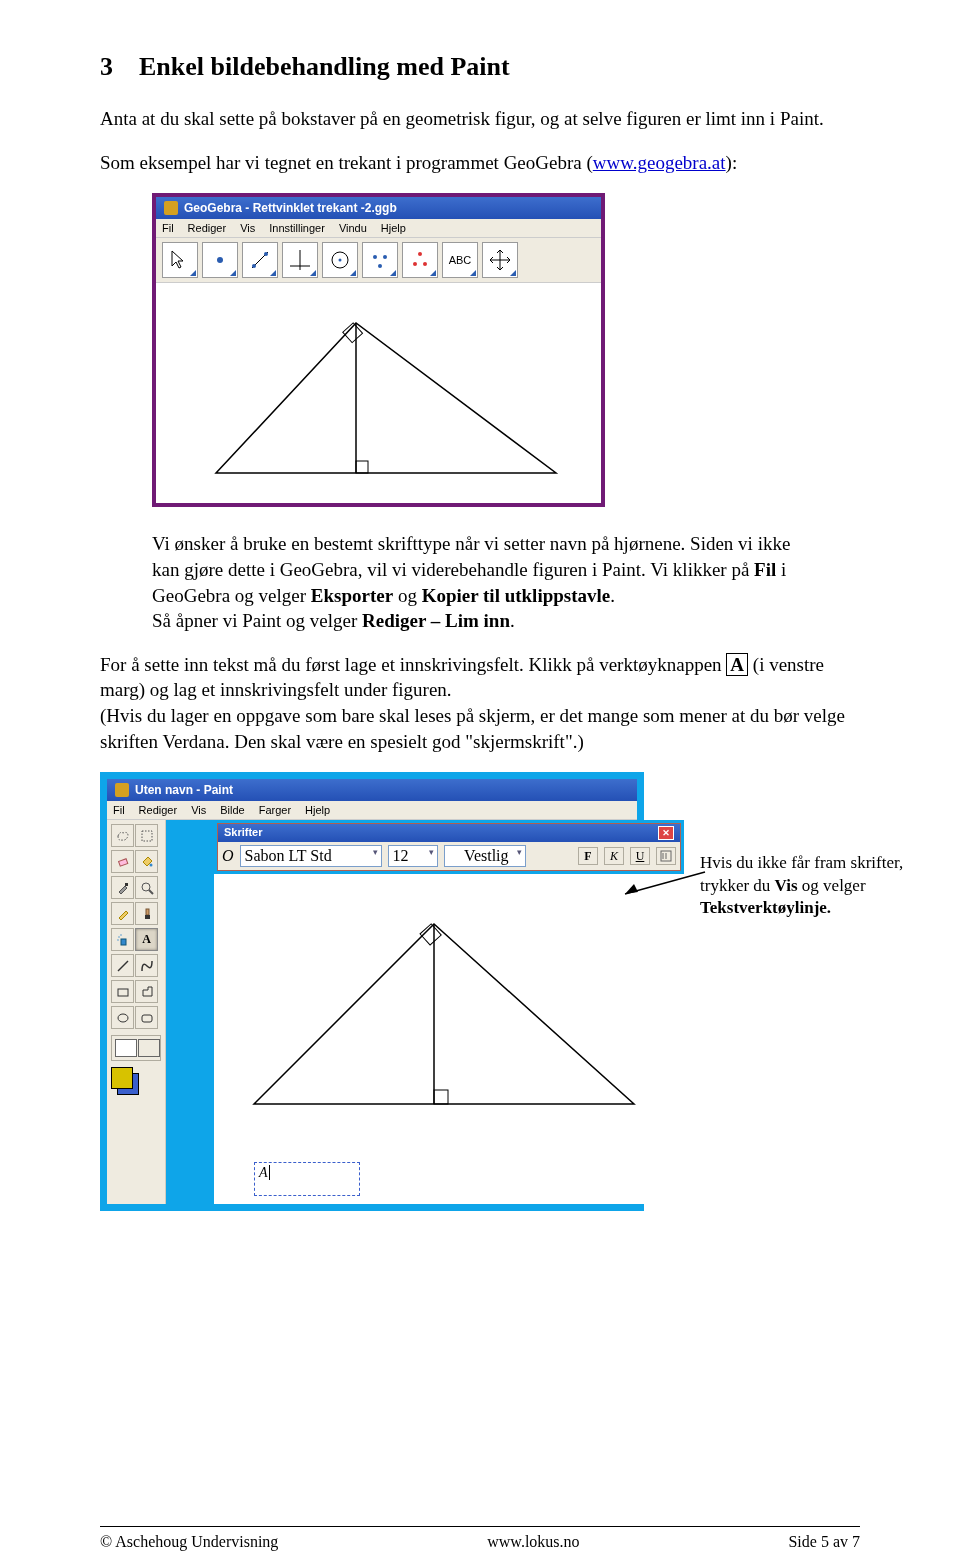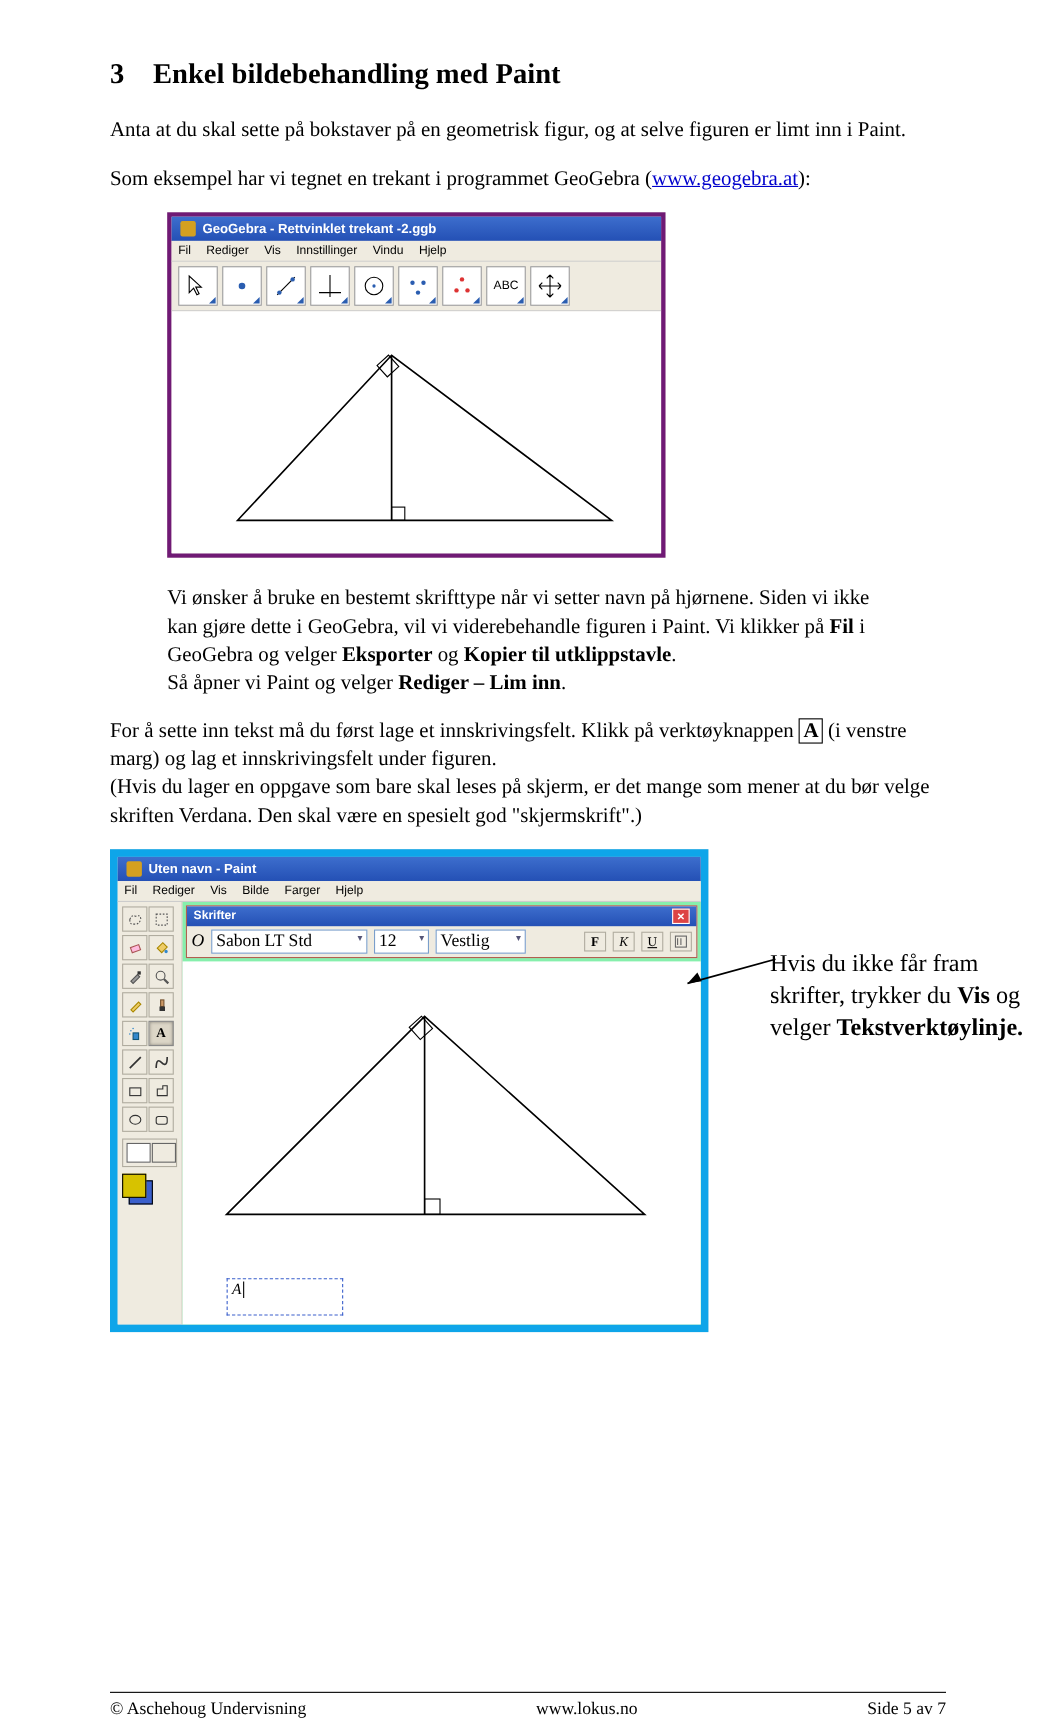--- a/index.html
+++ b/index.html
@@ -155,22 +155,23 @@
   .tool-extra .sq { width:20px; height:16px; border:1px solid #666; background:#fff;}
   .color-ind {
     margin-top: 6px;
     width: 42px; height: 30px;
     position: relative;
   }
   .color-ind .c1 { position:absolute; top:6px; left:6px; width:20px; height:20px; background:#3a5fcc; border:1px solid #000;}
   .color-ind .c0 { position:absolute; top:0; left:0; width:20px; height:20px; background:#d7c200; border:1px solid #000;}
   .paint-canvas-col {
     flex: 1;
-    background: #86efac;
-    position: relative;
+    background: #0ea5e9;
+    position: relative;
+    padding-left: 48px;
   }
   .font-bar-wrap {
     border: 1px solid #b06050;
     margin: 3px;
     background: #efebe0;
   }
   .font-row {
     display: flex; align-items: center; gap: 6px;
     padding: 3px 4px;
   }
@@ -208,35 +209,35 @@
     font-family: "Times New Roman", serif;
     font-style: italic;
     font-size: 14px;
     padding: 2px 4px;
   }
 
   
   .annot {
     position: absolute;
     left: 600px;
-    top: 90px;
+    top: 80px;
     width: 250px;
-    font-size: 22px;
+    font-size: 17px;
     line-height: 1.3;
   }
   .arrow {
     position: absolute;
     left: 520px;
     top: 90px;
     width: 90px; height: 40px;
   }
 
   .footer {
     position: absolute;
-    bottom: 4px;
+    bottom: 16px;
     left: 100px;
     right: 100px;
     border-top: 1px solid #000;
     padding-top: 6px;
     font-size: 16px;
     display: flex;
     justify-content: space-between;
   }
 </style>
 </head>
@@ -466,21 +467,21 @@
         <div class="paint-canvas-col">
           <div class="font-bar-wrap">
             <div class="ttl" style="background:linear-gradient(#3d6ecd,#2450b5);color:#fff;padding:2px 6px;font-weight:bold;font-family:Tahoma,Arial,sans-serif;font-size:11px;display:flex;justify-content:space-between;">
               <span>Skrifter</span>
               <span style="background:#d44;color:#fff;width:14px;text-align:center;border:1px solid #fff;font-size:9px;line-height:12px;">✕</span>
             </div>
             <div class="font-row">
               <span style="font-style:italic;font-family:serif;">O</span>
               <div class="sel" style="width:120px;">Sabon LT Std</div>
               <div class="sel" style="width:28px;">12</div>
-              <div class="sel" style="width:60px;">Vestlig</div>
+              <div class="sel" style="width:60px;text-align:right;">Vestlig</div>
               <div style="flex:1"></div>
               <div class="fmt b">F</div>
               <div class="fmt i">K</div>
               <div class="fmt u">U</div>
               <div class="fmt">
                   <svg width="12" height="12">
                     <rect x="1" y="1" width="10" height="10" fill="none" stroke="#666"></rect>
                     <line x1="3" y1="3" x2="3" y2="9" stroke="#666"></line>
                     <line x1="6" y1="3" x2="6" y2="9" stroke="#666"></line>
                   </svg>

